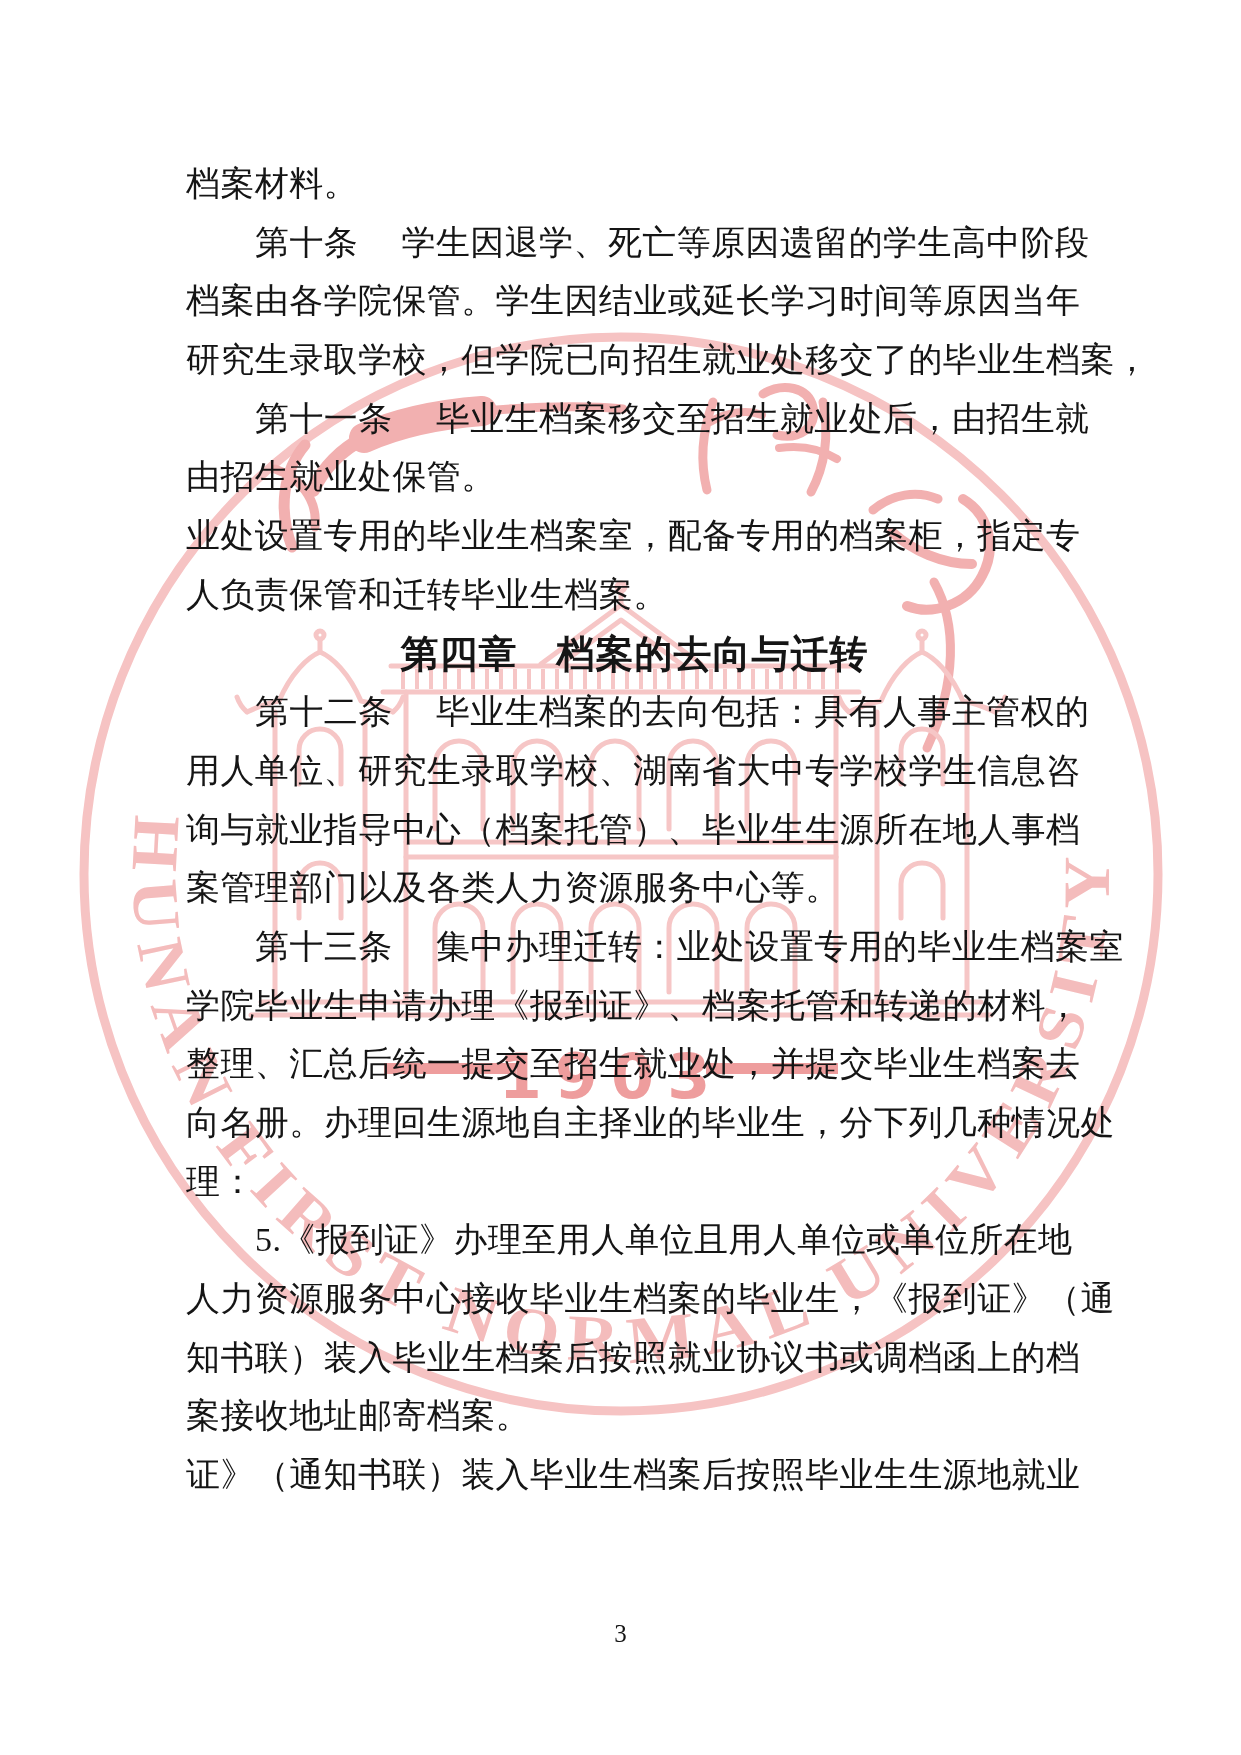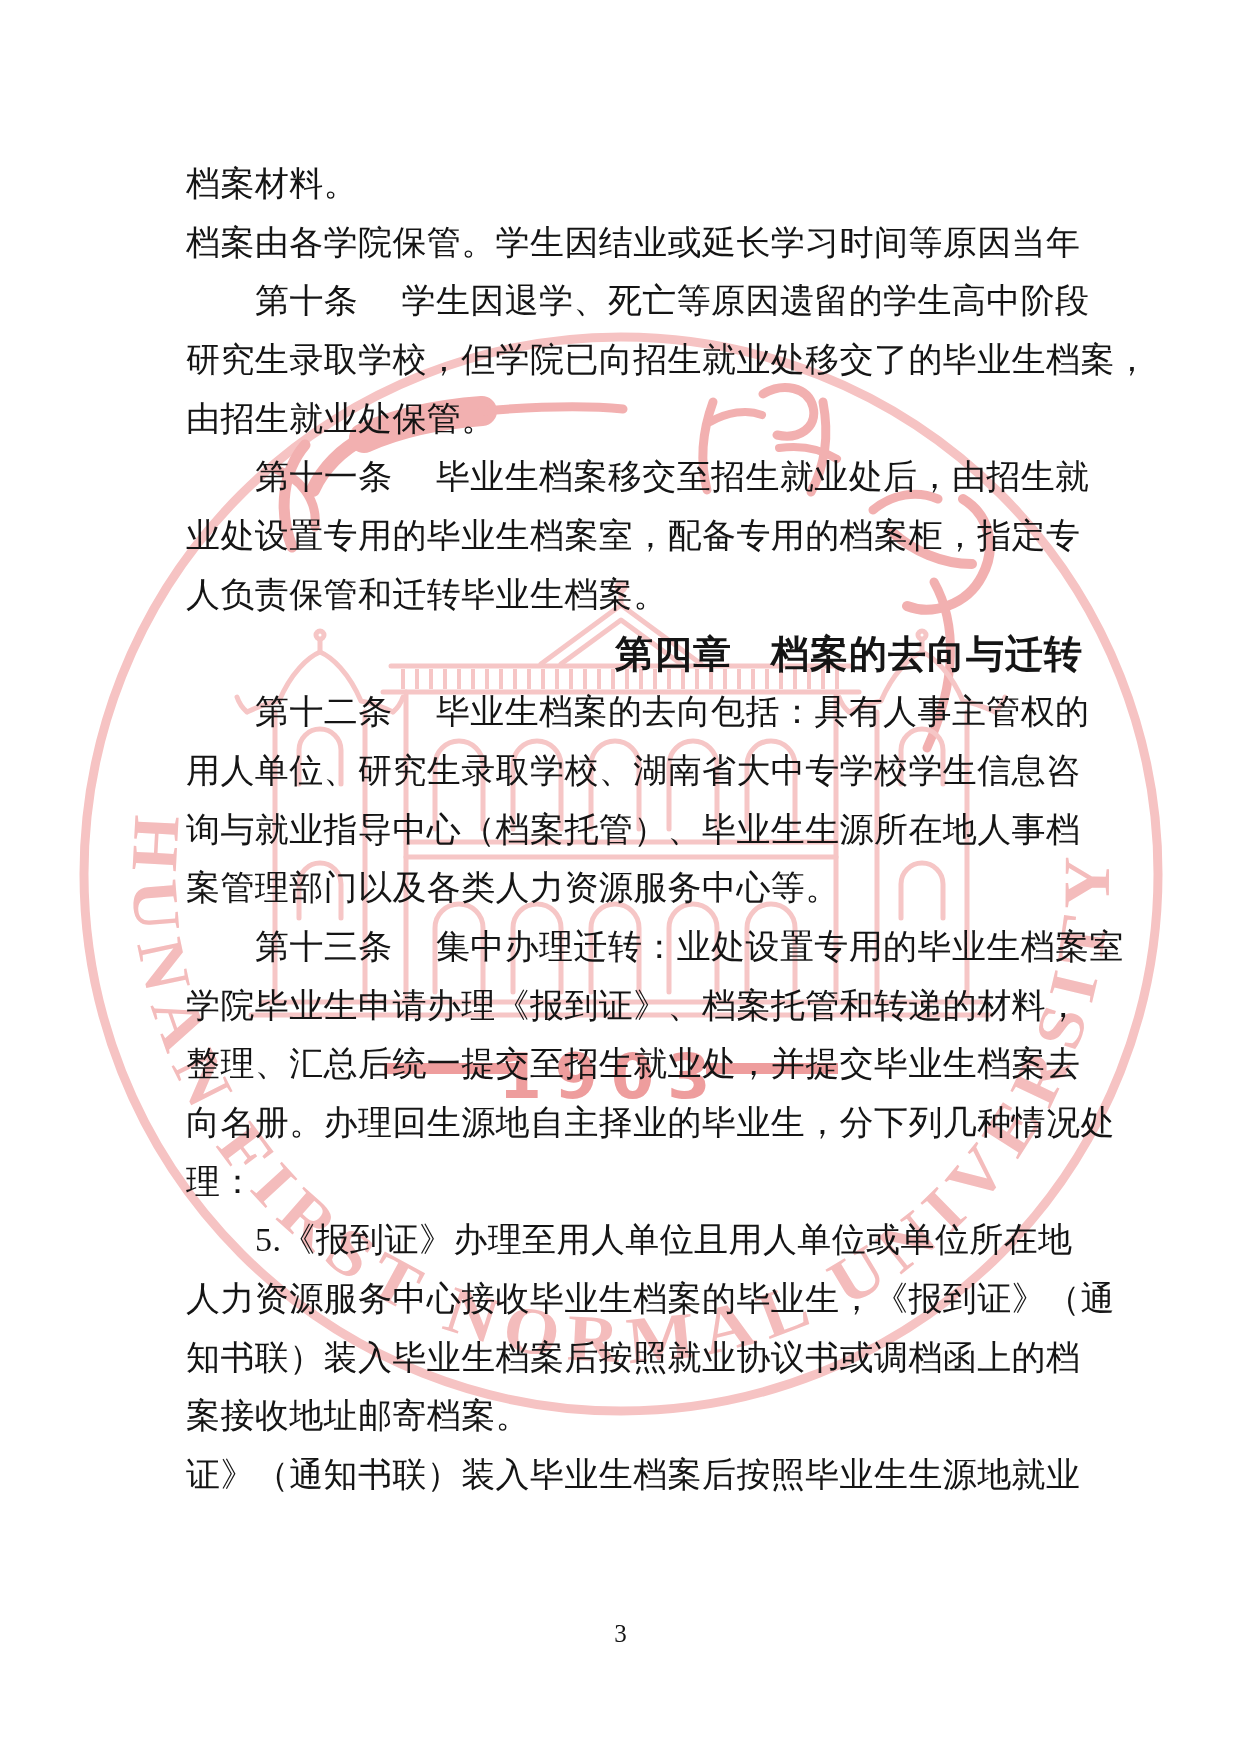--- a/index.html
+++ b/index.html
@@ -30,21 +30,21 @@
     line-height: 58.7px;
     font-size: 34px;
     letter-spacing: 0.4px;
     color: #151515;
     white-space: nowrap;
   }
   .line.indent { padding-left: 69px; }
   .line.heading {
     font-weight: bold;
     font-size: 38px;
-    text-align: right;
+    text-align: center;
     letter-spacing: 1px;
     white-space: normal;
     padding-left: 0;
   }
   .page-number {
     position: absolute;
     top: 1620px;
     left: 0; right: 0;
     text-align: center;
     font-size: 25px;
@@ -128,25 +128,25 @@
     <g>
       <rect x="323" y="749" width="132" height="11" fill="#ee9d9d"></rect>
       <rect x="645" y="749" width="132" height="11" fill="#ee9d9d"></rect>
       <text x="550" y="784" font-size="62" font-weight="bold" letter-spacing="13" text-anchor="middle" fill="#ee9d9d" font-family="DejaVu Sans, Liberation Sans, sans-serif">1903</text>
     </g>
   </svg>
 
   <div class="content">
     <div>
         <div class="line">档案材料。</div>
+        <div class="line indent">第十条　 学生因退学、死亡等原因遗留的学生高中阶段</div>
         <div class="line">档案由各学院保管。学生因结业或延长学习时间等原因当年</div>
-        <div class="line indent">第十条　 学生因退学、死亡等原因遗留的学生高中阶段</div>
         <div class="line">研究生录取学校，但学院已向招生就业处移交了的毕业生档案，</div>
+        <div class="line indent">第十一条　 毕业生档案移交至招生就业处后，由招生就</div>
         <div class="line">由招生就业处保管。</div>
-        <div class="line indent">第十一条　 毕业生档案移交至招生就业处后，由招生就</div>
         <div class="line">业处设置专用的毕业生档案室，配备专用的档案柜，指定专</div>
         <div class="line">人负责保管和迁转毕业生档案。</div>
         <div class="line heading">第四章　档案的去向与迁转</div>
         <div class="line indent">第十二条　 毕业生档案的去向包括：具有人事主管权的</div>
         <div class="line">用人单位、研究生录取学校、湖南省大中专学校学生信息咨</div>
         <div class="line">询与就业指导中心（档案托管）、毕业生生源所在地人事档</div>
         <div class="line">案管理部门以及各类人力资源服务中心等。</div>
         <div class="line indent">第十三条　 集中办理迁转：业处设置专用的毕业生档案室</div>
         <div class="line">学院毕业生申请办理《报到证》、档案托管和转递的材料，</div>
         <div class="line">整理、汇总后统一提交至招生就业处，并提交毕业生档案去</div>

